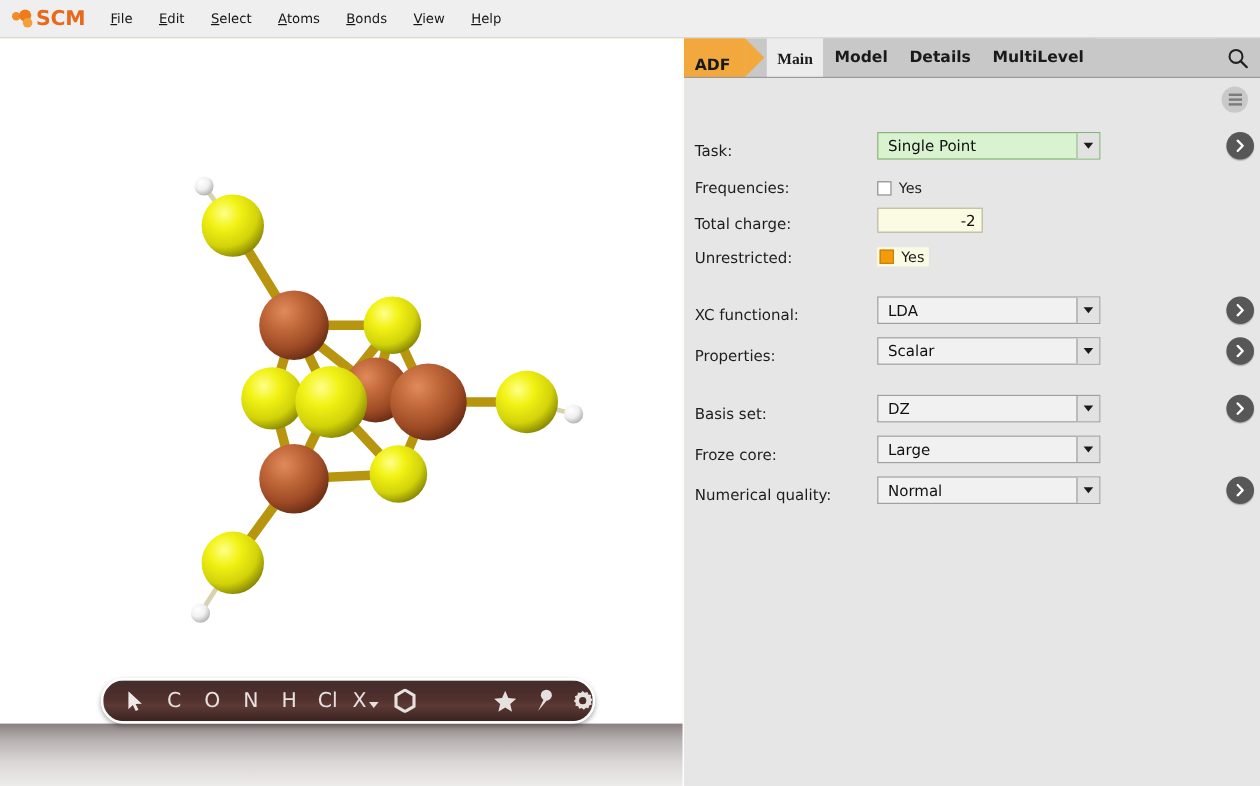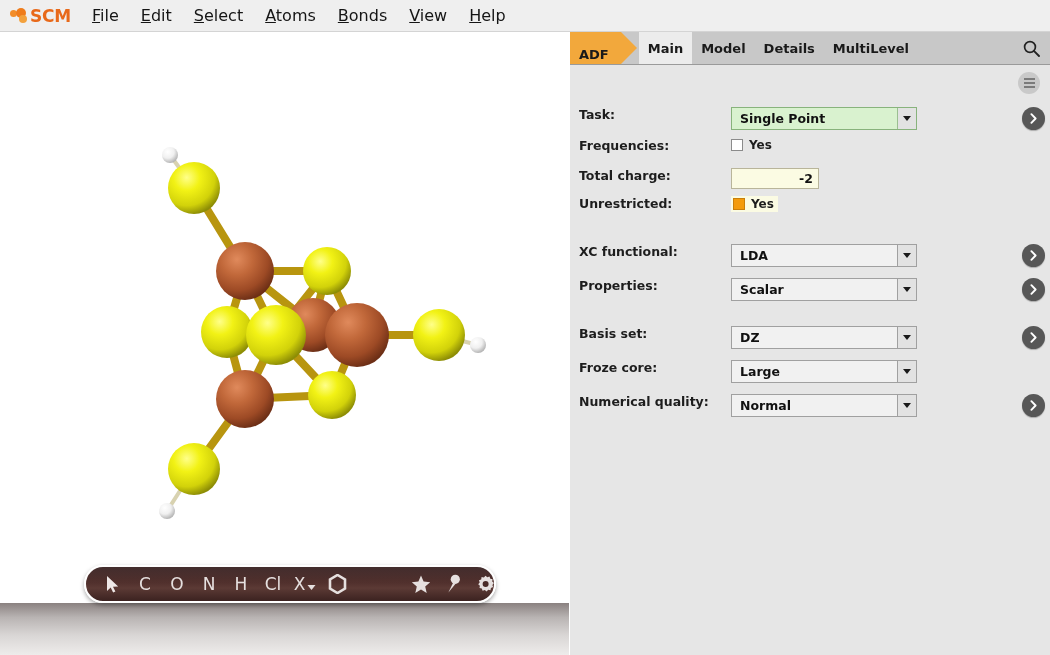--- a/index.html
+++ b/index.html
@@ -35,21 +35,21 @@
     background: #f07d1a;
   }
   .logo-dots i.d1 { width: 7px;  height: 7px;  left: 0px;  top: 2px; background:#f28c28; }
   .logo-dots i.d2 { width: 10px; height: 10px; left: 6px;  top: 0px; background:#ef7c1b; }
   .logo-dots i.d3 { width: 8px;  height: 8px;  left: 9px;  top: 7px; background:#f3a13c; }
   .logo-text {
     font-size: 17px; font-weight: bold; color: #e8691a;
     letter-spacing: -0.2px; font-family: "DejaVu Sans", "Liberation Sans", sans-serif;
   }
   .menu-item {
-    font-size: 16px; color: #151515;
+    font-size: 11px; color: #151515;
     padding: 4px 11px; cursor: default; white-space: nowrap;
   }
   .menu-item u { text-decoration: underline; }
 
   
   #viewer {
     position: absolute; left: 0; top: 32px;
     width: 569px; height: 623px;
     background: #ffffff;
     overflow: hidden;
@@ -127,21 +127,21 @@
     border-bottom: 16.5px solid transparent;
     border-left: 16px solid #8a8a8a;
     z-index: -1;
   }
   .tab {
     display: flex; align-items: center;
     font-size: 13px; font-weight: bold; color: #1a1a1a;
     padding: 0 9px; height: 33px;
     background: #c8c8c8;
   }
-  .tab.active { background: #ececec; }
+  .tab.active { background: #ececec; font-family: Liberation Serif, serif; }
   .tab.first { margin-left: 18px; }
   #tab-search {
     margin-left: auto; display:flex; align-items:center; justify-content:center;
     width: 38px; height: 33px; background: #c8c8c8;
   }
   #tabbar-underline {
     position:absolute; left:0; top:32px; width:480px; height:1px; background:#9a9a9a;
   }
 
   
@@ -153,24 +153,23 @@
   }
   #panel-menu-btn i {
     display: block; width: 11px; height: 1.6px; background: #7b7b7b;
     box-shadow: 0 4px 0 #7b7b7b, 0 -4px 0 #7b7b7b;
   }
 
   
   #form { position: absolute; left: 0; top: 33px; width: 480px; }
   .row {
     position: relative;
-    display: flex; align-items: flex-start;
+    display: flex; align-items: flex-end;
     height: 26px;
     padding-left: 9px;
-    font-weight: bold;
   }
   .row.gap { margin-top: 15px; }
   .row-label {
     width: 152px; font-size: 12.5px; color: #1d1d1d;
     flex: 0 0 152px;
   }
   .field { position: relative; display: flex; align-items: center; }
 
   .combo {
     display: flex; align-items: stretch;

